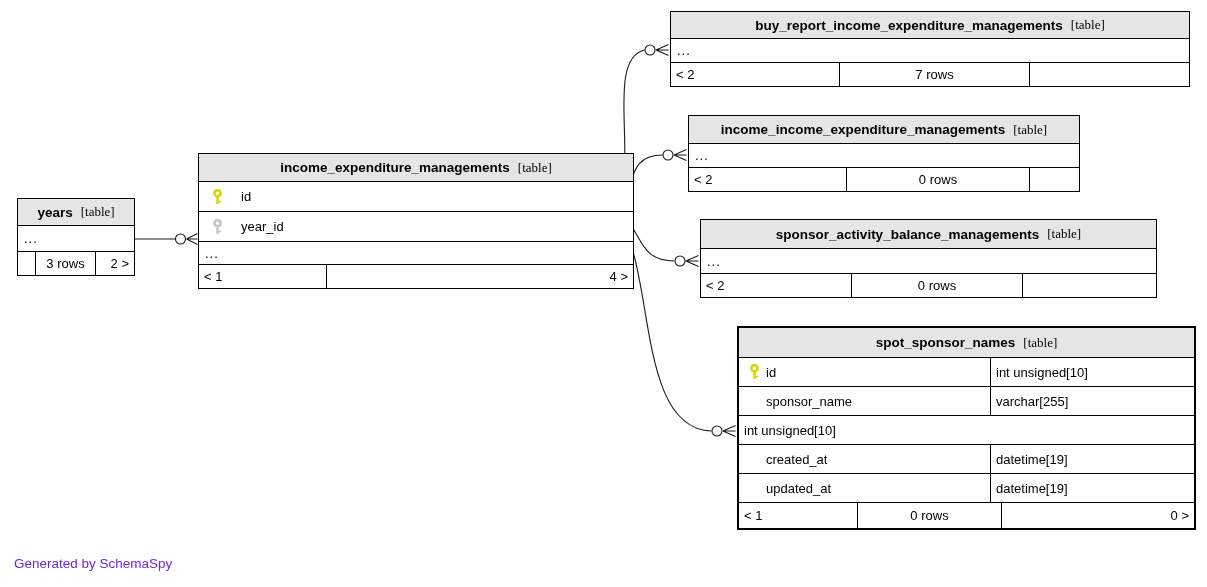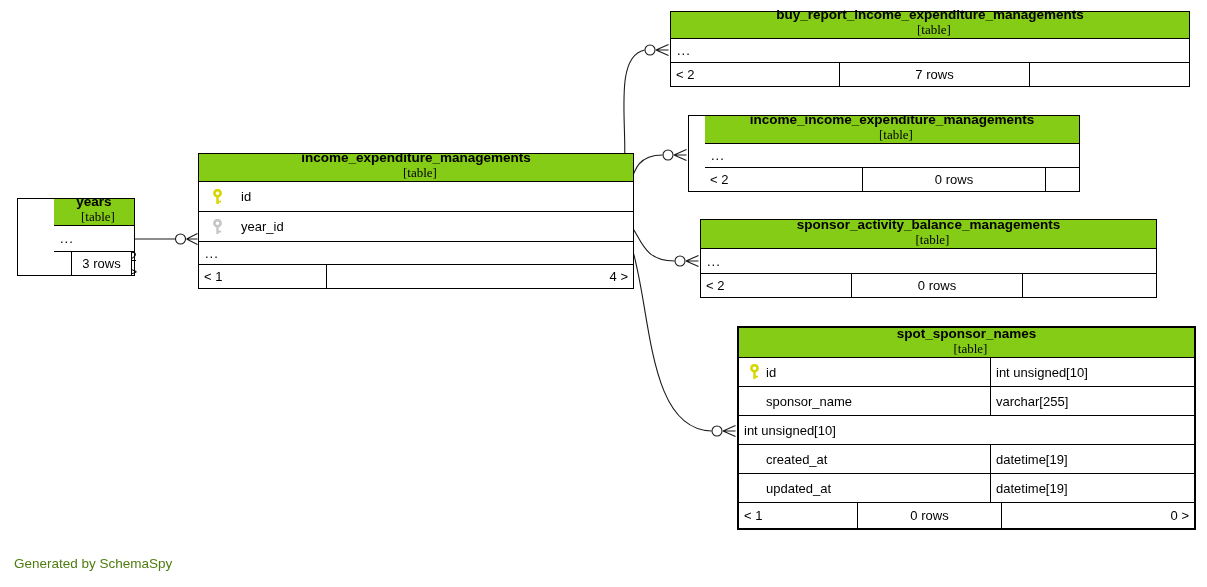--- a/index.html
+++ b/index.html
@@ -1,41 +1,41 @@
 <!DOCTYPE html>
 <html><head>
 <meta charset="utf-8">
 <style>
   html,body{margin:0;padding:0;background:#fff;}
   .canvas{position:relative;width:1207px;height:587px;background:#fff;
           font-family:"Liberation Sans",sans-serif;color:#000;overflow:hidden;}
   .wires{position:absolute;left:0;top:0;}
   .tbl{position:absolute;border:1px solid #000;background:#fff;box-sizing:border-box;font-size:13px;}
   .tbl.thick{border-width:2px;}
-  .thead{display:flex;justify-content:flex-end;align-items:center;background:#84cc16;
-         border-bottom:1px solid #000;padding:0 6px;box-sizing:border-box;flex-direction:column;}
+  .thead{display:flex;justify-content:center;align-items:center;background:#e5e5e5;
+         border-bottom:1px solid #000;padding:0 6px;box-sizing:border-box;}
   .tname{font-weight:bold;font-size:13.5px;white-space:nowrap;}
   .ttag{white-space:nowrap;margin-left:8px;font-family:Liberation Serif, serif;}
   .trow{display:flex;align-items:center;border-bottom:1px solid #000;box-sizing:border-box;}
   .ell{padding-left:6px;letter-spacing:1px;}
   .keyslot{display:flex;align-items:center;justify-content:center;flex:none;}
   .tbl-center .keyslot{width:16px;margin-left:10px;}
   .tbl-center .colname{margin-left:16px;}
   .tbl-ssn .keyslot{width:14px;margin-left:8px;}
   .tbl-ssn .colname{margin-left:5px;}
   .ncell{height:100%;display:flex;align-items:center;border-right:1px solid #000;
          width:252px;box-sizing:border-box;flex:none;}
   .tcell{flex:1;padding-left:5px;white-space:nowrap;}
   .tfoot{display:flex;align-items:stretch;box-sizing:border-box;}
   .fcell{display:flex;align-items:center;box-sizing:border-box;border-right:1px solid #000;
          padding:0 5px;flex:none;overflow:hidden;}
   .fcell:last-child{border-right:none;flex:1;}
   .fcell.c{justify-content:center;}
   .fcell.r{justify-content:flex-end;}
-  .gen-note{position:absolute;left:14px;top:556px;font-size:13.5px;color:#4d7c0f;}
+  .gen-note{position:absolute;left:14px;top:556px;font-size:13.5px;color:#6d28d9;}
 </style>
 </head>
 <body>
 
 <div class="canvas">
 
   <svg class="wires" width="1207" height="587" viewBox="0 0 1207 587">
     <g stroke="#1a1a1a" stroke-width="1.1" fill="none">
 
       <path d="M135 239 H175.5"></path>
@@ -53,21 +53,21 @@
       <path d="M606 210 C646 217 630 261 674.5 261"></path>
       <circle cx="680" cy="261" r="5" fill="#fff"></circle>
       <path d="M686 261 L698.5 255.5 M686 261 L698.5 261 M686 261 L698.5 266.5"></path>
 
       <path d="M606 211 C660 230 628 429 711.5 431"></path>
       <circle cx="717" cy="431" r="5" fill="#fff"></circle>
       <path d="M723 431 L735.5 425.5 M723 431 L735.5 431 M723 431 L735.5 436.5"></path>
     </g>
   </svg>
 
-  <div class="tbl" style="left:17px;top:198px;width:118px;padding-left:36px;">
+  <div class="tbl" style="left:17px;top:198px;width:118px;">
     <div class="thead" style="height:27px">
       <span class="tname">years</span>
       <span class="ttag">[table]</span>
     </div>
     <div class="trow ell" style="height:26px">...</div>
     <div class="tfoot" style="height:23px">
       <div class="fcell" style="width:18px"></div>
       <div class="fcell c" style="width:60px">3 rows</div>
       <div class="fcell r">2 &gt;</div>
     </div>
@@ -111,21 +111,21 @@
       <span class="ttag">[table]</span>
     </div>
     <div class="trow ell" style="height:24px">...</div>
     <div class="tfoot" style="height:23px">
       <div class="fcell" style="width:169px">&lt; 2</div>
       <div class="fcell c" style="width:190px">7 rows</div>
       <div class="fcell r"></div>
     </div>
   </div>
 
-  <div class="tbl" style="left:688px;top:115px;width:392px;padding-left:16px;">
+  <div class="tbl" style="left:688px;top:115px;width:392px;">
     <div class="thead" style="height:28px">
       <span class="tname">income_income_expenditure_managements</span>
       <span class="ttag">[table]</span>
     </div>
     <div class="trow ell" style="height:24px">...</div>
     <div class="tfoot" style="height:23px">
       <div class="fcell" style="width:158px">&lt; 2</div>
       <div class="fcell c" style="width:183px">0 rows</div>
       <div class="fcell r"></div>
     </div>

